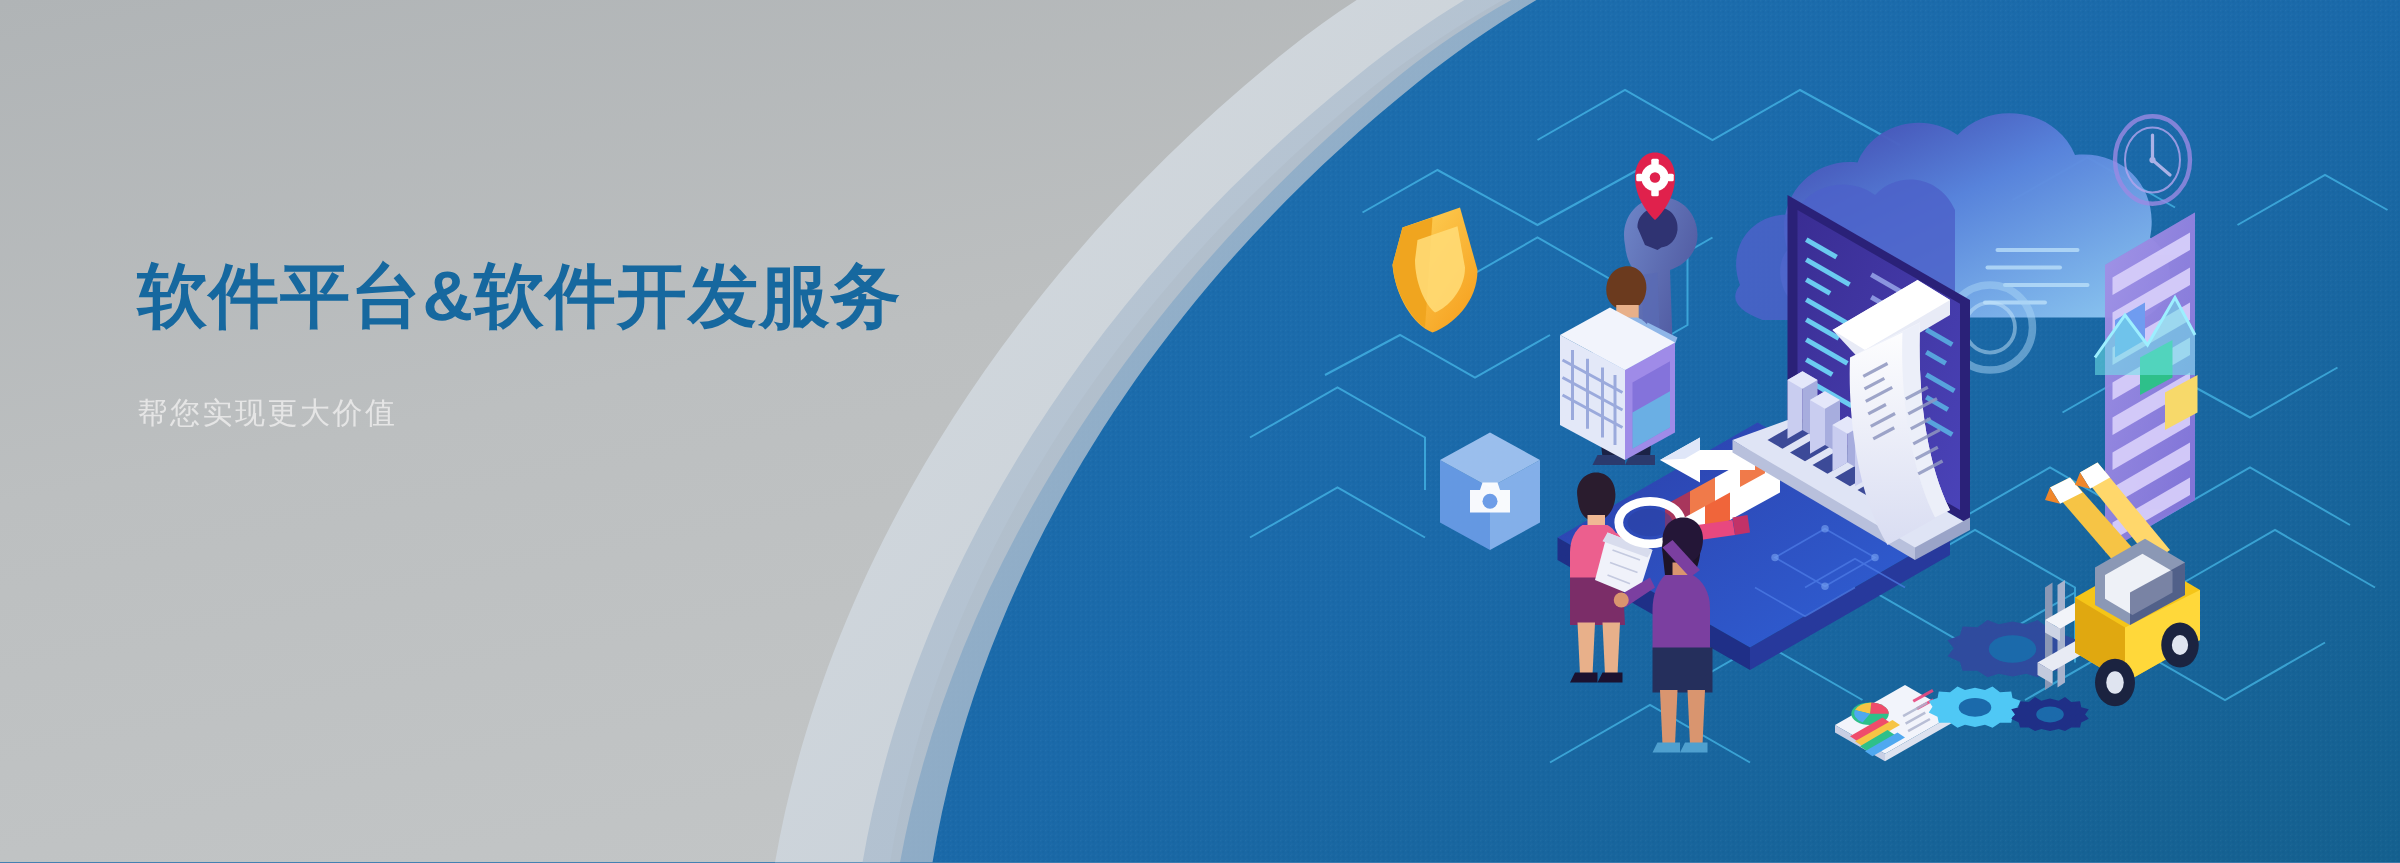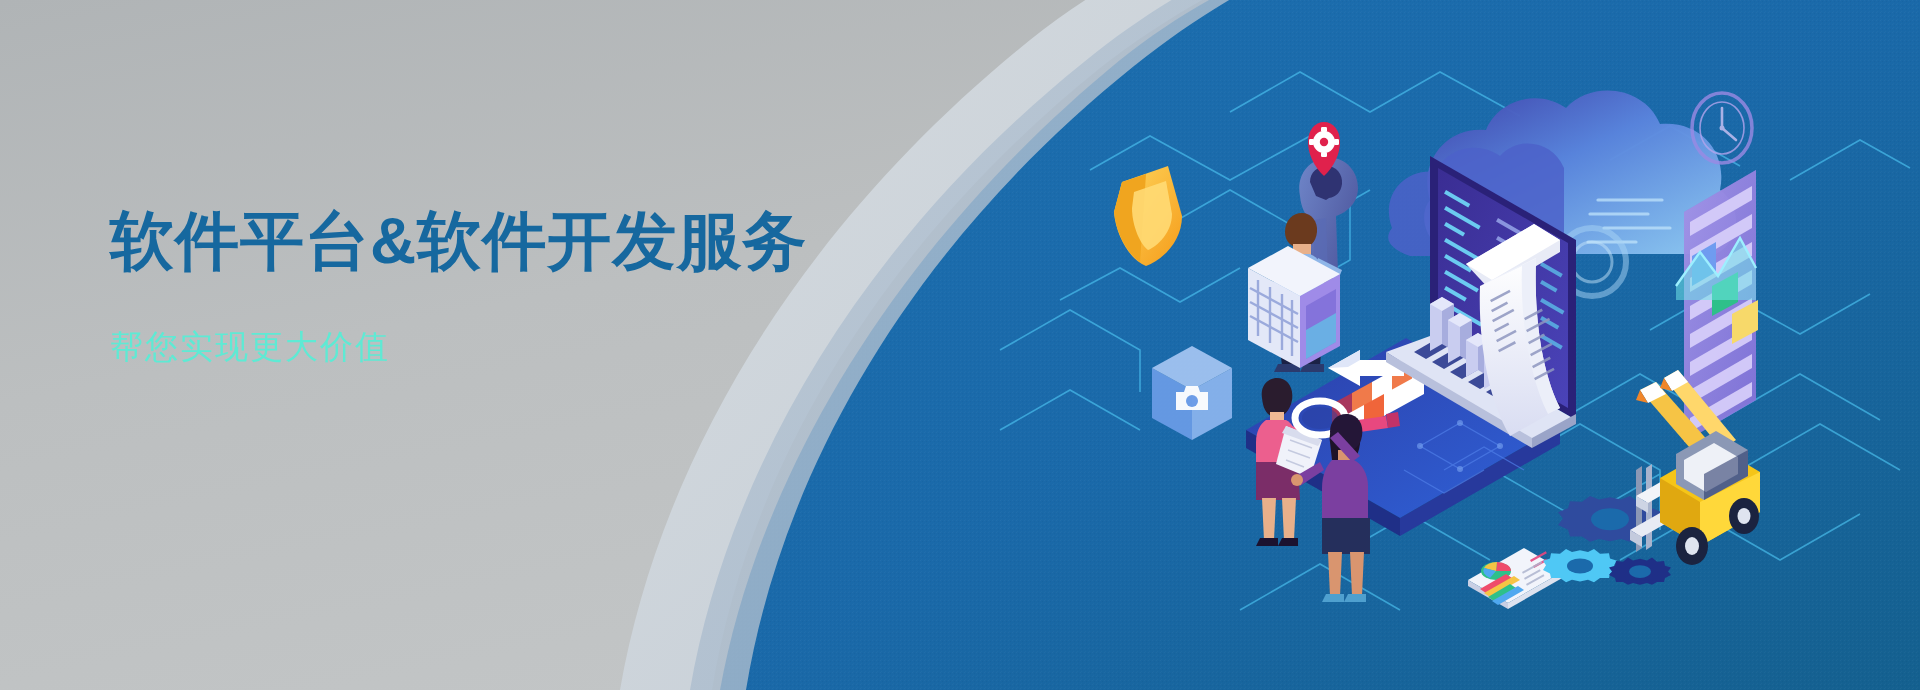--- a/index.html
+++ b/index.html
@@ -7,25 +7,25 @@
     width:1920px;height:690px;overflow:hidden;
     font-family:"Liberation Sans","DejaVu Sans",sans-serif;
     background:#1a6aab;
   }
   #banner{position:relative;width:1920px;height:690px;overflow:hidden;}
   #banner svg.layer{position:absolute;left:0;top:0;width:1920px;height:690px;display:block;}
   .text-block{
     position:absolute;left:110px;top:205px;width:760px;z-index:40;
   }
   .headline{
-    font-size:64px;line-height:1.15;font-weight:700;color:#16689f;
+    font-size:56px;line-height:1.15;font-weight:700;color:#16689f;
     letter-spacing:1px;white-space:nowrap;margin:0;
   }
   .subhead{
-    font-size:33px;line-height:1.2;font-weight:400;color:#5eead4;
+    font-size:24px;line-height:1.2;font-weight:400;color:#e5e5e5;
     letter-spacing:2px;margin:48px 0 0 0;white-space:nowrap;
   }
 </style>
 </head>
 <body>
 
 <div id="banner">
 
   <svg class="layer" viewBox="0 0 1920 690" preserveAspectRatio="none">
     <defs>

